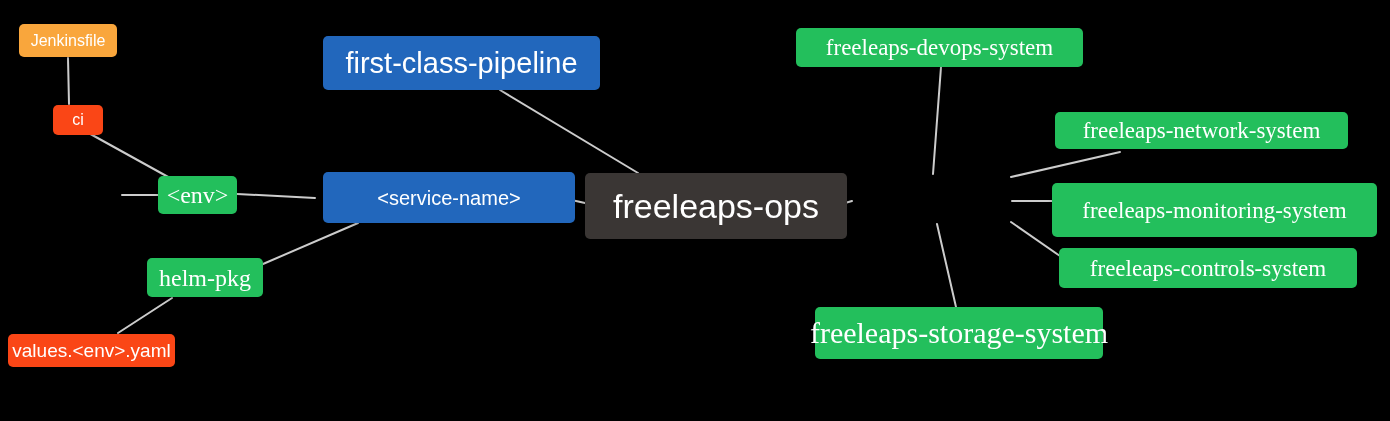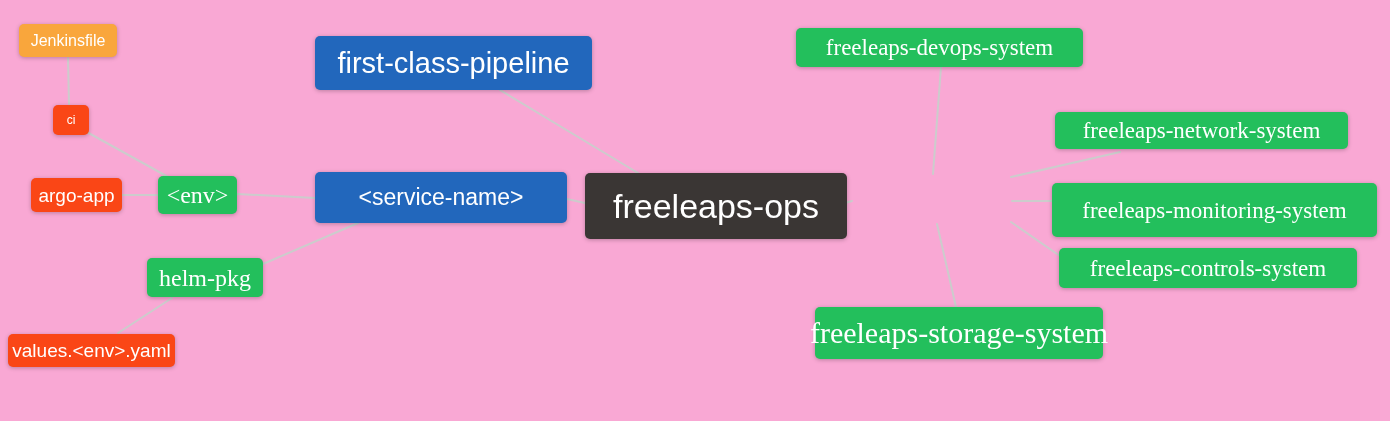--- a/index.html
+++ b/index.html
@@ -1,20 +1,20 @@
 <!DOCTYPE html>
 <html style="--dark: #3a3634; --blue: #2267bc; --green: #23bf5c; --red: #fa4616; --orange: #f9a63c; --text: #ffffff; --edge: #cccccc;"><head>
 <meta charset="utf-8">
 <style>
   html, body { margin: 0; padding: 0; background: #ffffff; }
   .canvas {
     position: relative;
     width: 1390px;
     height: 421px;
-    background: #f9a8d4;
+    background: #000000;
     overflow: hidden;
     font-family: "Liberation Sans", sans-serif;
   }
   svg.edges {
     position: absolute;
     left: 0; top: 0;
     width: 1390px; height: 421px;
   }
   svg.edges line {
     stroke: var(--edge, #cccccc);
@@ -31,21 +31,21 @@
     border-radius: 5px;
     box-shadow: 0 1px 4px rgba(0,0,0,0.25);
     white-space: nowrap;
     cursor: pointer;
     user-select: none;
     line-height: 1;
   }
   .c-orange { background: var(--orange, #f9a63c); }
   .c-red    { background: var(--red,    #fa4616); }
   .c-green  { background: var(--green,  #23bf5c); font-family: Liberation Serif, serif; }
-  .c-blue   { background: var(--blue,   #2267bc); }
+  .c-blue   { background: var(--blue,   #2267bc); margin-left: 8px; }
   .c-dark   { background: var(--dark,   #3a3634); }
 </style>
 </head>
 <body>
 
 <div class="canvas">
 
   <svg class="edges" viewBox="0 0 1390 421" xmlns="http://www.w3.org/2000/svg">
     <line x1="68" y1="58" x2="69" y2="104"></line>
     <line x1="85" y1="131" x2="170" y2="178"></line>
@@ -58,31 +58,30 @@
     <line x1="845" y1="203" x2="852" y2="201"></line>
     <line x1="933" y1="174" x2="941" y2="67"></line>
     <line x1="1011" y1="177" x2="1120" y2="152"></line>
     <line x1="1012" y1="201" x2="1052" y2="201"></line>
     <line x1="1011" y1="222" x2="1060" y2="256"></line>
     <line x1="937" y1="224" x2="956" y2="307"></line>
   </svg>
 
   <div class="node c-orange" style="left:19px;  top:24px;  width:98px;  height:33px; font-size:16px">Jenkinsfile</div>
 
-  <div class="node c-red" style="left:53px;  top:105px; width:36px;  height:30px; font-size:12px">ci</div>
+  <div class="node c-red" style="left:53px;  top:105px; width:50px;  height:30px; font-size:16px">ci</div>
 
-  <div class="node c-red" style="left:31px;  top:178px; width:91px;  height:34px; font-size:19px">argo-app</div>
 
   <div class="node c-green" style="left:158px; top:176px; width:79px;  height:38px; font-size:24px">&lt;env&gt;</div>
 
   <div class="node c-red" style="left:8px;   top:334px; width:167px; height:33px; font-size:19px">values.&lt;env&gt;.yaml</div>
 
   <div class="node c-green" style="left:147px; top:258px; width:116px; height:39px; font-size:24px">helm-pkg</div>
 
-  <div class="node c-blue" style="left:315px; top:172px; width:252px; height:51px; font-size:23px">&lt;service-name&gt;</div>
+  <div class="node c-blue" style="left:315px; top:172px; width:252px; height:51px; font-size:20px">&lt;service-name&gt;</div>
 
   <div class="node c-blue" style="left:315px; top:36px;  width:277px; height:54px; font-size:29px">first-class-pipeline</div>
 
   <div class="node c-dark" style="left:585px; top:173px; width:262px; height:66px; font-size:34px">freeleaps-ops</div>
 
 
   <div class="node c-green" style="left:796px; top:28px;  width:287px; height:39px; font-size:23px">freeleaps-devops-system</div>
 
   <div class="node c-green" style="left:1055px; top:112px; width:293px; height:37px; font-size:23px">freeleaps-network-system</div>
 

